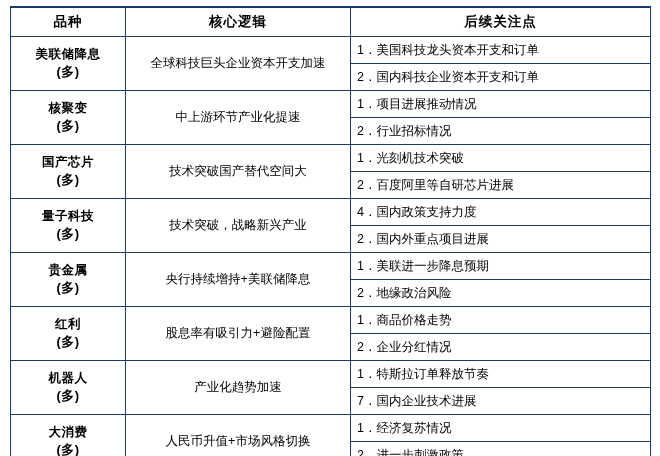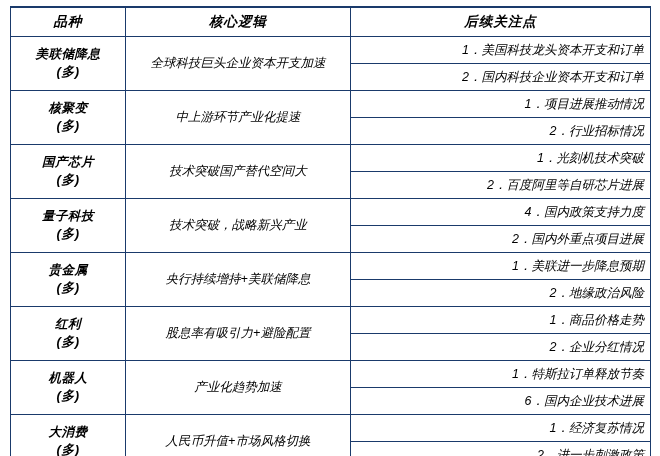--- a/index.html
+++ b/index.html
@@ -13,21 +13,20 @@
     font-family: "Liberation Sans", sans-serif;
     color: #000000;
     overflow: hidden;
   }
   .sheet {
     position: relative;
     width: 660px;
     height: 456px;
     box-sizing: border-box;
     padding: 6px 10px 0 10px;
-    font-style: italic;
   }
   table.matrix {
     border-collapse: collapse;
     width: 640px;
     table-layout: fixed;
   }
   table.matrix col.c1 { width: 115px; }
   table.matrix col.c2 { width: 225px; }
   table.matrix col.c3 { width: 300px; }
 
@@ -63,21 +62,21 @@
     display: block;
     font-weight: bold;
     font-size: 13px;
   }
   td.logic {
     text-align: center;
     padding-left: 10px;
     font-size: 12.5px;
   }
   td.focus {
-    text-align: right;
+    text-align: left;
     padding-left: 8px;
     font-size: 12.5px;
     height: 22px;
   }
   tr.sub td.focus {
     border-top: 1px solid #be185d;
   }
 </style>
 </head>
 <body>
@@ -173,21 +172,21 @@
 
       <tr>
         <td class="cat" rowspan="2">
           <span>机器人</span>
           <span class="catline2">(多)</span>
         </td>
         <td class="logic" rowspan="2">产业化趋势加速</td>
         <td class="focus">1．特斯拉订单释放节奏</td>
       </tr>
       <tr class="sub">
-        <td class="focus">6．国内企业技术进展</td>
+        <td class="focus">7．国内企业技术进展</td>
       </tr>
 
       <tr>
         <td class="cat" rowspan="2">
           <span>大消费</span>
           <span class="catline2">(多)</span>
         </td>
         <td class="logic" rowspan="2">人民币升值+市场风格切换</td>
         <td class="focus">1．经济复苏情况</td>
       </tr>

